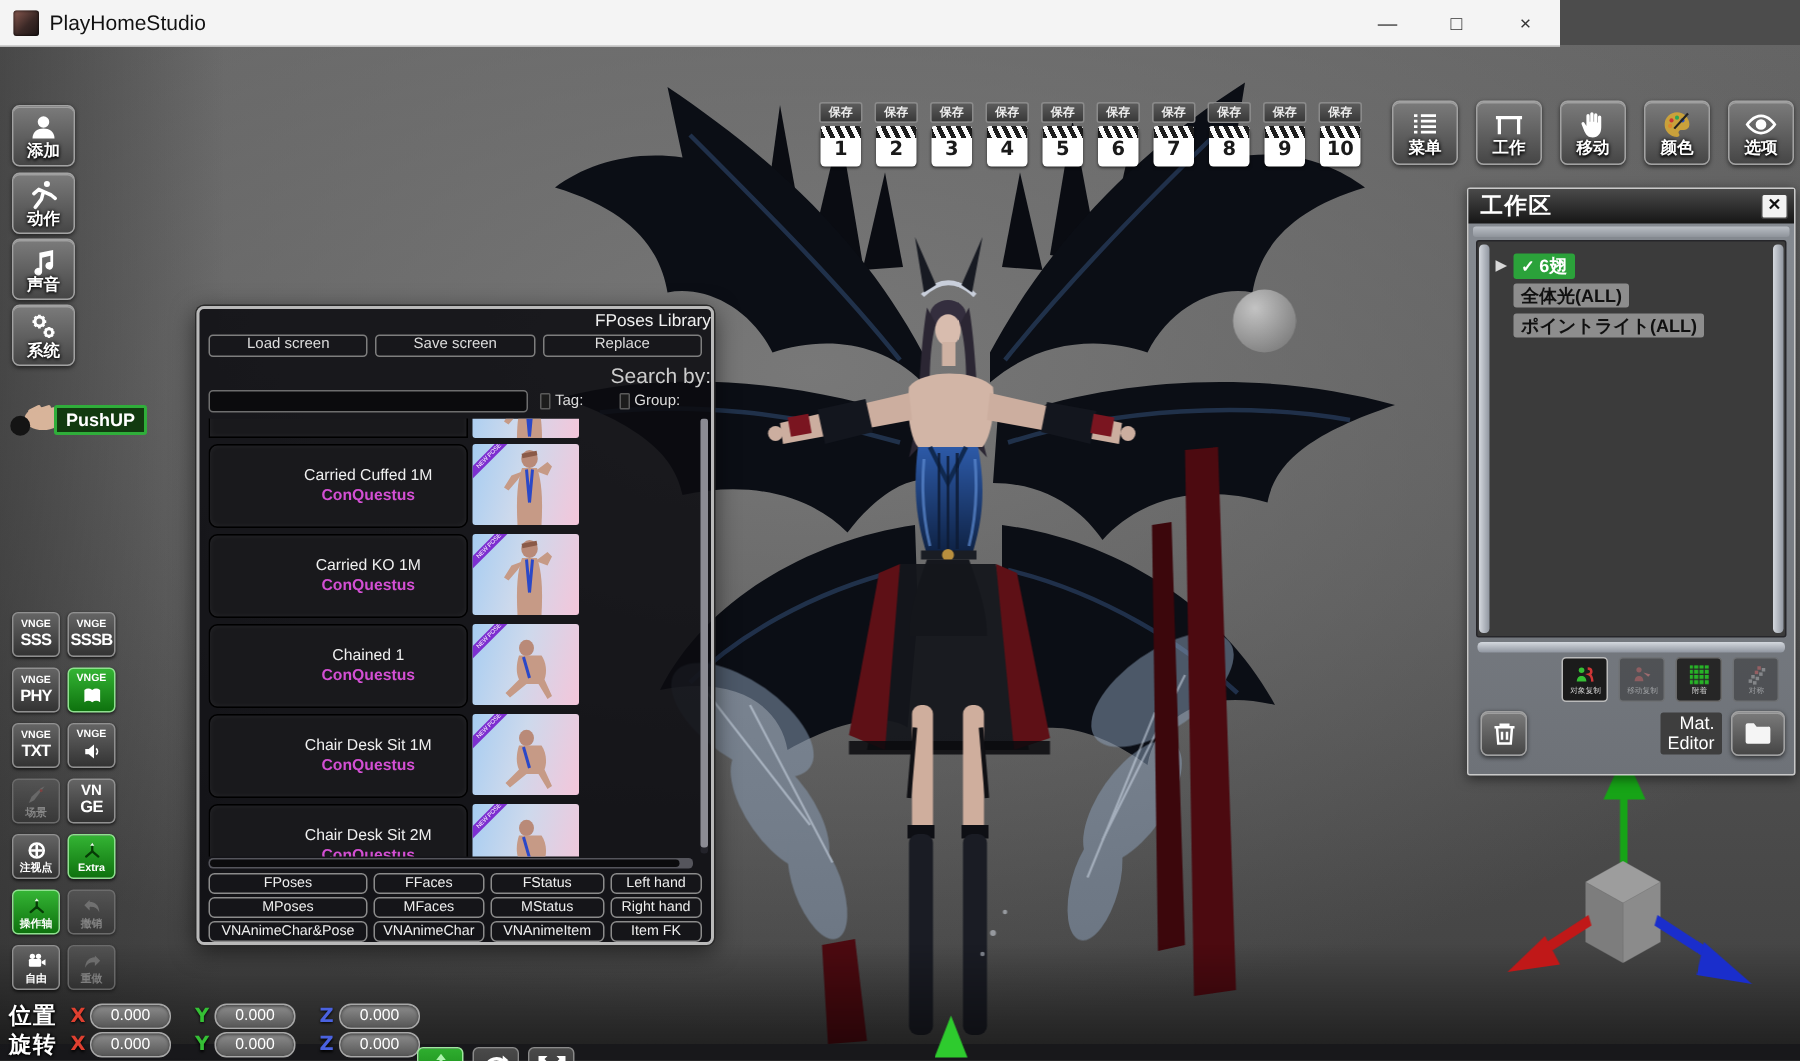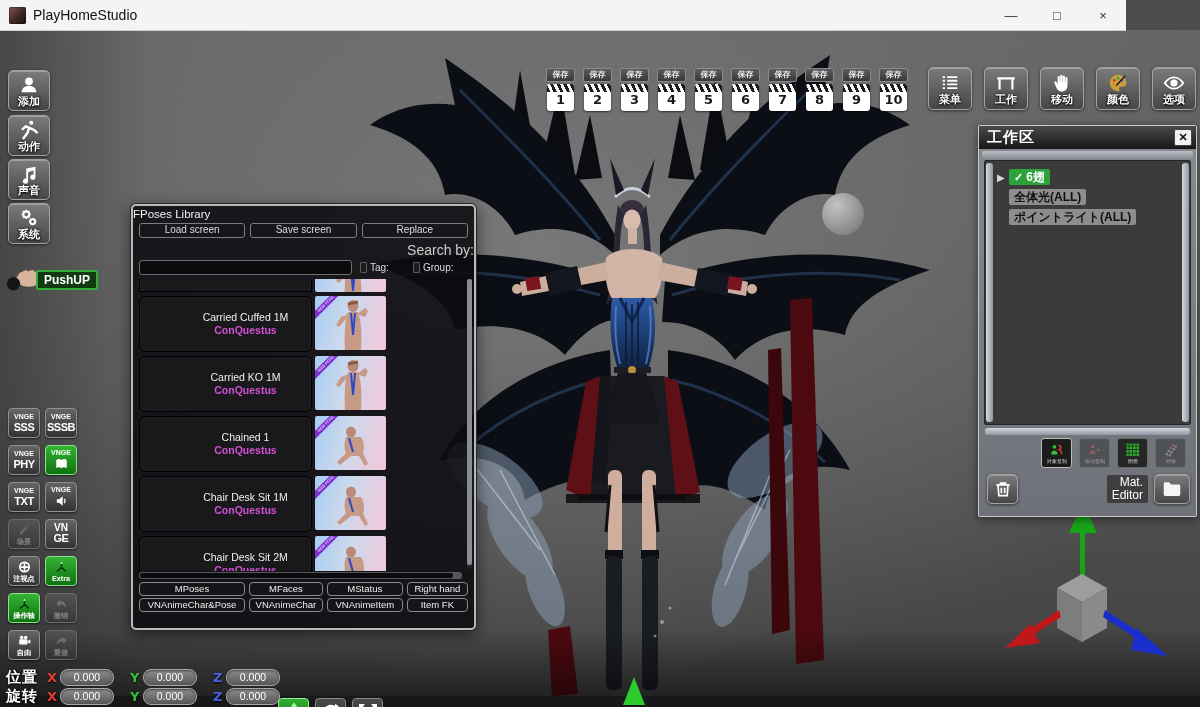--- a/index.html
+++ b/index.html
@@ -1,18 +1,18 @@
 <!DOCTYPE html>
 <html><head>
 <meta charset="utf-8">
 <style>
   html,body{margin:0;padding:0;background:#222;}
   #app{position:relative;width:1200px;height:707px;overflow:hidden;font-family:"Liberation Sans",sans-serif;background:#4c4c4c;user-select:none;}
   
-  #titlebar{position:absolute;left:0;top:0;width:1126px;height:30px;background:#f4f4f4;display:flex;align-items:center;border-bottom:1px solid #cfcfcf;z-index:40;text-align:right;}
+  #titlebar{position:absolute;left:0;top:0;width:1040px;height:30px;background:#f4f4f4;display:flex;align-items:center;border-bottom:1px solid #cfcfcf;z-index:40;text-align:right;}
   #app-icon{width:17px;height:17px;margin:0 7px 0 9px;border-radius:2px;background:linear-gradient(135deg,#8a5a50 0%,#3a2826 55%,#1c1414 100%);box-shadow:inset 0 0 2px #000;}
   #title-text{font-size:14px;color:#111;}
   #win-controls{margin-left:auto;display:flex;height:30px;}
   .win-btn{width:46px;height:30px;display:flex;align-items:center;justify-content:center;font-size:13px;color:#333;}
   
   #viewport{position:absolute;left:0;top:30px;width:1200px;height:677px;overflow:hidden;}
   #scene{position:absolute;left:0;top:0;}
   
   .tbtn{position:absolute;background:linear-gradient(180deg,#7b7b7b,#464646);border:1px solid #a2a2a2;border-radius:5px;box-shadow:inset 0 1px 0 rgba(255,255,255,.28),0 1px 3px rgba(0,0,0,.55);color:#fff;display:flex;flex-direction:column;align-items:center;justify-content:center;box-sizing:border-box;}
   .tbtn .ic{width:24px;height:22px;display:flex;align-items:center;justify-content:center;}
@@ -66,21 +66,21 @@
   .ws-tool.disabled{opacity:.45;}
   .ws-tool.active{border-color:#bbb;background:#1b1b1b;}
   #ws-bottom{display:flex;align-items:center;margin:6px 6px 0 8px;}
   #ws-trash{width:31px;height:30px;}
   #ws-trash svg{width:20px;height:20px;}
   #mat-editor{margin-left:auto;text-align:right;color:#fff;font-size:12px;font-weight:normal;line-height:13px;background:#3e3e3e;padding:1px 5px;border-radius:2px;}
   #ws-folder{position:relative;width:36px;height:30px;margin-left:6px;}
   #ws-folder svg{width:24px;height:22px;}
   
   #pose-dialog{position:absolute;left:131px;top:174px;width:345px;height:426px;background:rgba(12,12,16,.87);border:2px solid #b9b9b9;border-radius:5px;box-shadow:0 0 0 1px #2a2a2a,0 4px 16px rgba(0,0,0,.6);z-index:30;box-sizing:border-box;color:#e8e8e8;}
-  #pose-title{text-align:left;font-size:11.5px;color:#f0f0f0;margin-top:2px;}
+  #pose-title{text-align:right;font-size:11.5px;color:#f0f0f0;margin-top:2px;}
   #pose-topbtns{display:flex;gap:5px;margin:3px 6px 0 6px;}
   .pose-topbtn{flex:1;height:13px;background:#17171b;border:1px solid #7e7e7e;border-radius:3px;color:#ddd;font-size:10px;line-height:12px;text-align:center;}
   #pose-searchlabel{font-size:14px;color:#ccc;margin:4px 0 2px 7px;text-align:right;}
   #pose-searchrow{display:flex;align-items:center;margin-left:6px;}
   #pose-search{width:205px;height:13px;background:#0b0b0d;border:1px solid #6e6e6e;border-radius:3px;color:#eee;font-size:10px;padding:0 3px;}
   .mini-toggle{width:5px;height:9px;background:#1c1c1c;border:1px solid #5a5a5a;border-radius:1px;margin:0 3px 0 8px;}
   .tg-label{font-size:10px;color:#ddd;}
   .tg-label.grp{margin-left:0px;}
   #pose-listwrap{position:relative;margin:4px 0 0 6px;height:292px;overflow:hidden;width:333px;}
   .pose-row{display:flex;gap:3px;margin-bottom:4px;}
@@ -762,20 +762,26 @@
           </div>
           <div id="pose-vsb">
             <div class="vthumb"></div>
           </div>
       </div>
       <div id="pose-hsb">
           <div class="hthumb"></div>
         </div>
       <div id="pose-cats">
           <div class="cat-row">
+            <div class="cat-btn" style="width: 107px;">FPoses</div>
+            <div class="cat-btn" style="width: 74px;">FFaces</div>
+            <div class="cat-btn" style="width: 76px;">FStatus</div>
+            <div class="cat-btn" style="width: 61px;">Left hand</div>
+          </div>
+          <div class="cat-row">
             <div class="cat-btn" style="width: 107px;">MPoses</div>
             <div class="cat-btn" style="width: 74px;">MFaces</div>
             <div class="cat-btn" style="width: 76px;">MStatus</div>
             <div class="cat-btn" style="width: 61px;">Right hand</div>
           </div>
           <div class="cat-row">
             <div class="cat-btn" style="width: 107px;">VNAnimeChar&amp;Pose</div>
             <div class="cat-btn" style="width: 74px;">VNAnimeChar</div>
             <div class="cat-btn" style="width: 76px;">VNAnimeItem</div>
             <div class="cat-btn" style="width: 61px;">Item FK</div>

